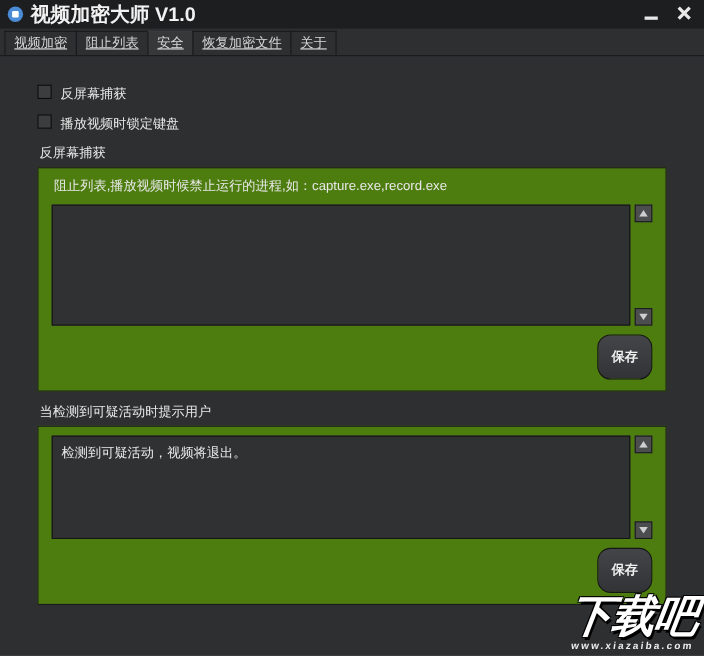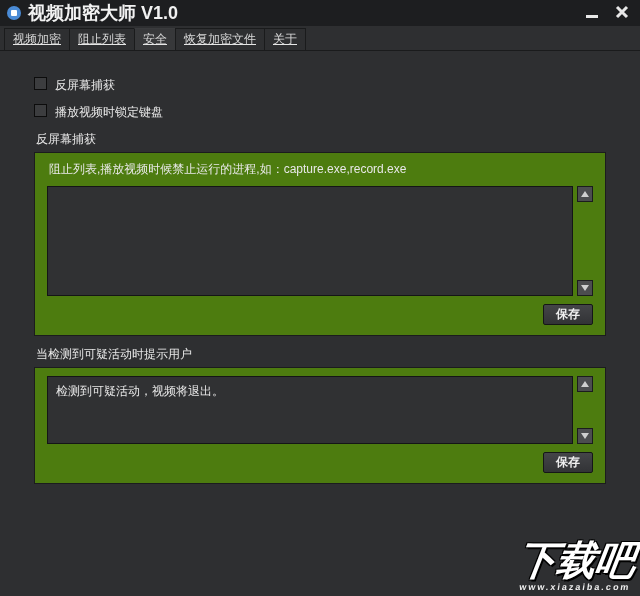--- a/index.html
+++ b/index.html
@@ -14,26 +14,26 @@
   .tab.active{background:#37383a;border-top:1px solid #3a3b3d;}
   .content{padding:26px 34px 12px 34px;}
   .check-row{display:flex;align-items:flex-start;margin-bottom:10px;}
   .chk{width:13px;height:13px;border:1px solid #0c0c0c;background:#3c3d3f;margin-right:8px;box-sizing:border-box;position:relative;}
   .section{margin-top:10px;}
   .section-title{margin:8px 0 4px 2px;color:#e8e8e8;}
   .group-box{border:1px solid #1b1c1d;padding:8px 12px 10px 12px;background:#4d7c0f;}
   .hint{margin:0 0 8px 2px;color:#e8e8e8;}
   .textarea-wrap{position:relative;display:flex;}
   .txt{flex:1;height:110px;border:1px solid #141516;background:#303133;box-sizing:border-box;color:#e8e8e8;padding:6px 8px;resize:none;outline:none;font-family:inherit;font-size:12px;}
-  .txt.tall{height:68px;}
+  .txt.tall{height:94px;}
   .scroll-col{width:16px;margin-left:4px;display:flex;flex-direction:column;justify-content:space-between;}
   .sc-btn{width:16px;height:16px;background:#4c4d4f;border:1px solid #1b1c1d;display:flex;align-items:center;justify-content:center;box-sizing:border-box;cursor:pointer;}
   .sc-btn svg{display:block;}
   .btn-row{display:flex;justify-content:flex-end;margin-top:8px;}
-  .btn{min-width:44px;padding:1px 12px;border:1px solid #151617;background:linear-gradient(#444548,#323336);color:#f0f0f0;font-weight:bold;font-size:12px;cursor:pointer;border-radius:2px;}
+  .btn{min-width:44px;padding:11px 12px;border:1px solid #151617;background:linear-gradient(#444548,#323336);color:#f0f0f0;font-weight:bold;font-size:12px;cursor:pointer;border-radius:12px;}
   .watermark{position:absolute;right:6px;bottom:4px;font-size:34px;font-weight:900;color:#fff;font-style:italic;letter-spacing:-1px;text-shadow:2px 2px 0 #000,-1px -1px 0 #000,1px -1px 0 #000,-1px 1px 0 #000;transform:skewX(-8deg);pointer-events:none;}
   .watermark .cn{font-family:"SimHei","Microsoft YaHei";font-size:40px;}
   .watermark .sub{display:block;font-size:9px;letter-spacing:2px;color:#eee;text-shadow:none;text-align:right;margin-top:-6px;font-style:normal;}
 </style>
 </head>
 <body>
 
 <div class="window">
 
   <div class="titlebar">

